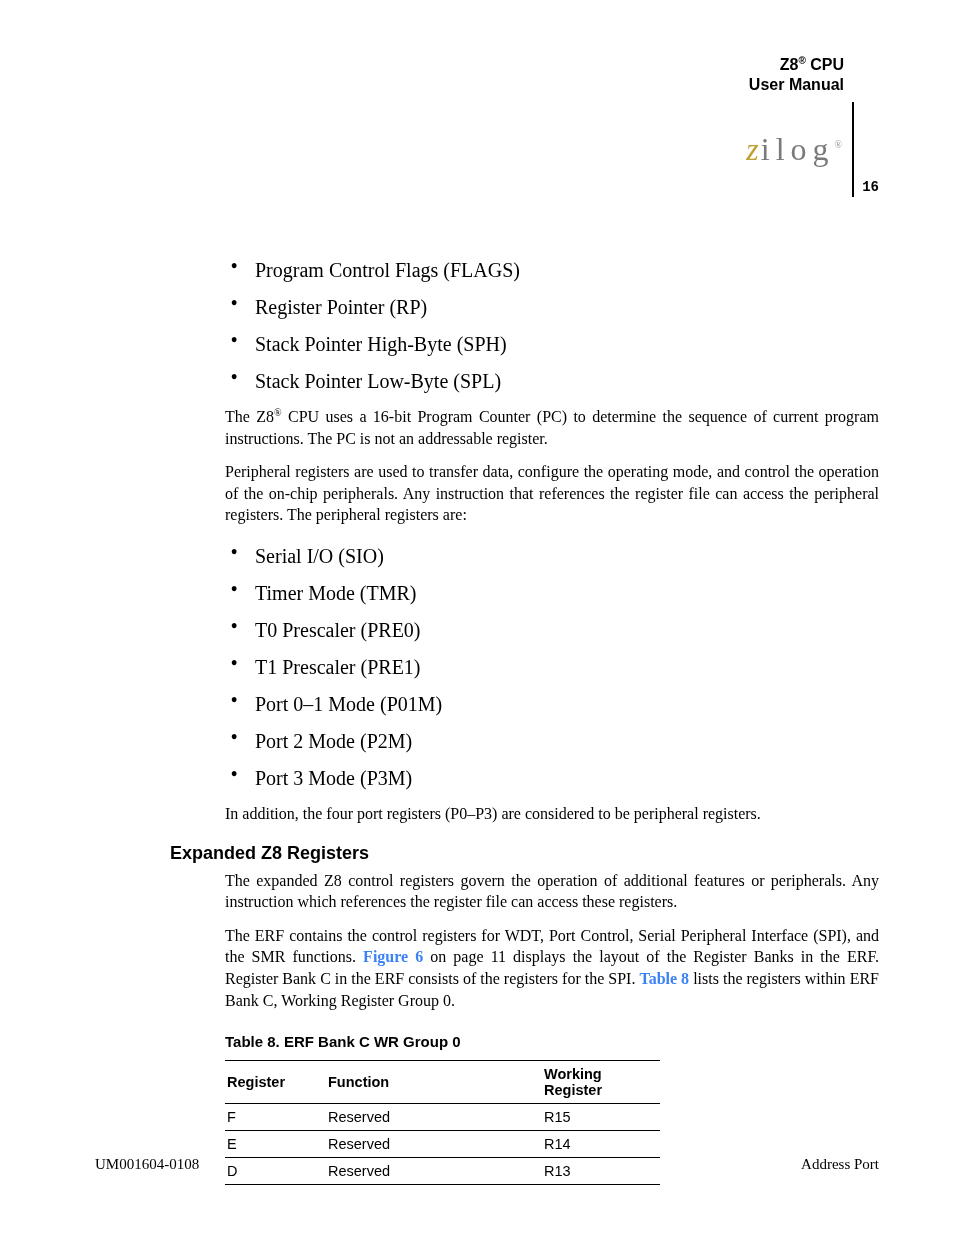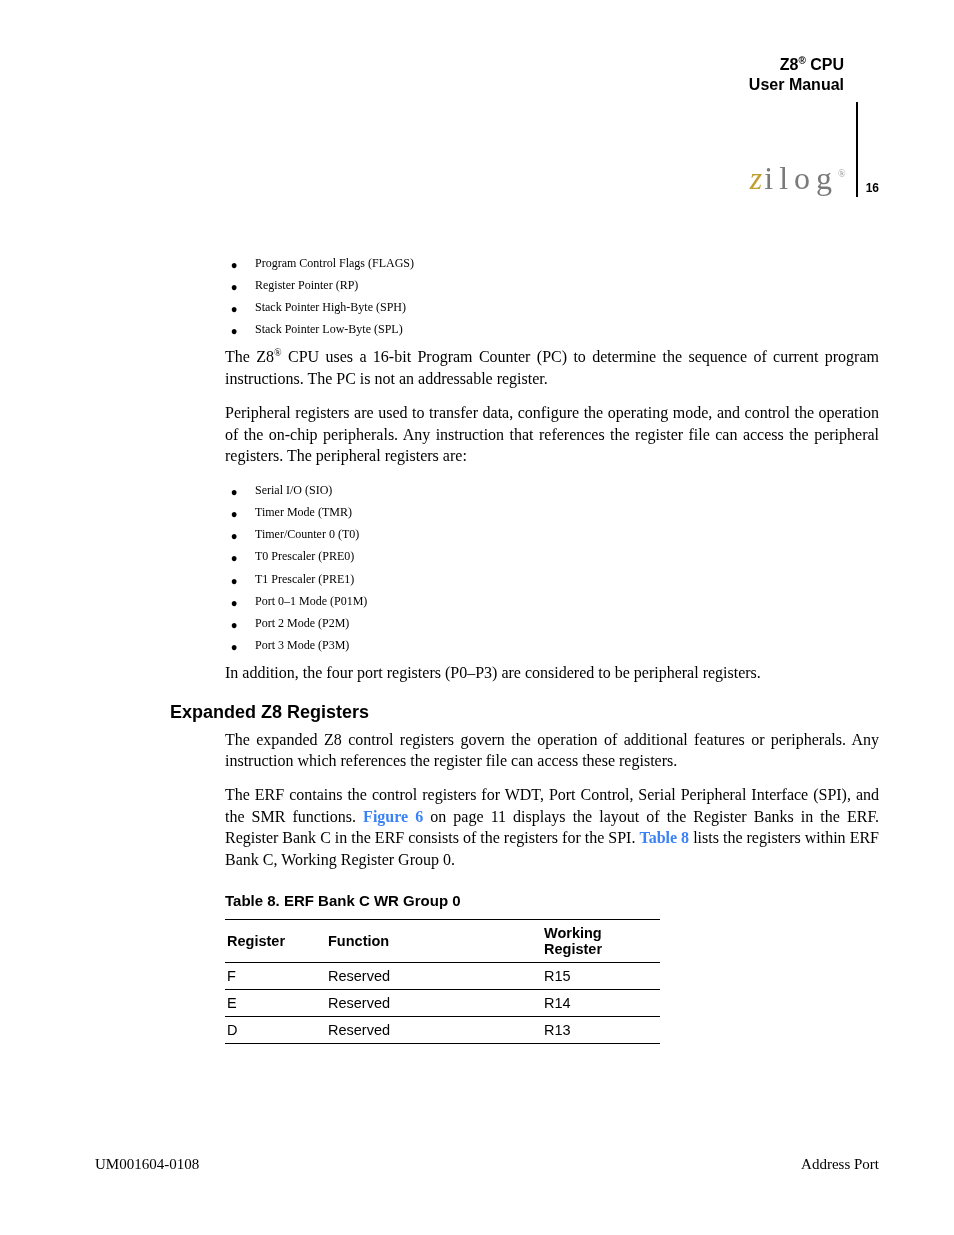--- a/index.html
+++ b/index.html
@@ -29,62 +29,62 @@
     font-weight: bold;
     text-align: right;
     font-size: 16px;
     line-height: 1.2;
     margin-right: 35px;
   }
   .title-line1 sup { font-size: 10px; vertical-align: super; }
   .logo-row {
     display: flex;
     justify-content: flex-end;
-    align-items: flex-end;
+    align-items: center;
     margin-top: 8px;
   }
   .logo {
     font-family: "Georgia", serif;
     font-size: 32px;
     letter-spacing: 6px;
     color: #7a7a7a;
     font-weight: 300;
     padding-right: 4px;
   }
   .logo .z { color: #c0a030; font-style: italic; font-weight: normal; letter-spacing: 2px;}
   .logo sup { font-size: 10px; vertical-align: super; color: #999; letter-spacing: 0;}
   .vline {
     width: 2px;
     height: 95px;
     background: #000;
     margin: 0 8px 0 6px;
     align-self: flex-end;
   }
   .pagenum {
-    font-family: Liberation Sans, sans-serif;
-    font-weight: bold;
-    font-size: 12px;
+    font-family: Liberation Mono, monospace;
+    font-weight: bold;
+    font-size: 14px;
     align-self: flex-end;
     padding-bottom: 2px;
   }
   .body-content {
     margin-left: 130px;
     margin-right: 0;
   }
   ul.bullets {
     list-style: none;
     padding: 0;
     margin: 0 0 4px 0;
   }
   ul.bullets li {
     position: relative;
     padding-left: 30px;
     margin: 0;
     line-height: 1.85;
-    font-size: 12px;
+    font-size: 20px;
   }
   ul.bullets li::before {
     content: "•";
     position: absolute;
     left: 6px;
     top: -2px;
     font-size: 18px;
     font-weight: bold;
   }
   p.para {
@@ -165,21 +165,20 @@
       <li>Stack Pointer Low-Byte (SPL)</li>
     </ul>
 
     <p class="para"><span>The Z8</span><sup>®</sup><span> CPU uses a 16-bit Program Counter (PC) to determine the sequence of current program instructions. The PC is not an addressable register.</span></p>
 
     <p class="para">Peripheral registers are used to transfer data, configure the operating mode, and control the operation of the on-chip peripherals. Any instruction that references the register file can access the peripheral registers. The peripheral registers are:</p>
 
     <ul class="bullets">
       <li>Serial I/O (SIO)</li>
       <li>Timer Mode (TMR)</li>
-      <li>Timer/Counter 0 (T0)</li>
       <li>T0 Prescaler (PRE0)</li>
       <li>T1 Prescaler (PRE1)</li>
       <li>Port 0–1 Mode (P01M)</li>
       <li>Port 2 Mode (P2M)</li>
       <li>Port 3 Mode (P3M)</li>
     </ul>
 
     <p class="para">In addition, the four port registers (P0–P3) are considered to be peripheral registers.</p>
 
     <div class="section-heading">Expanded Z8 Registers</div>

